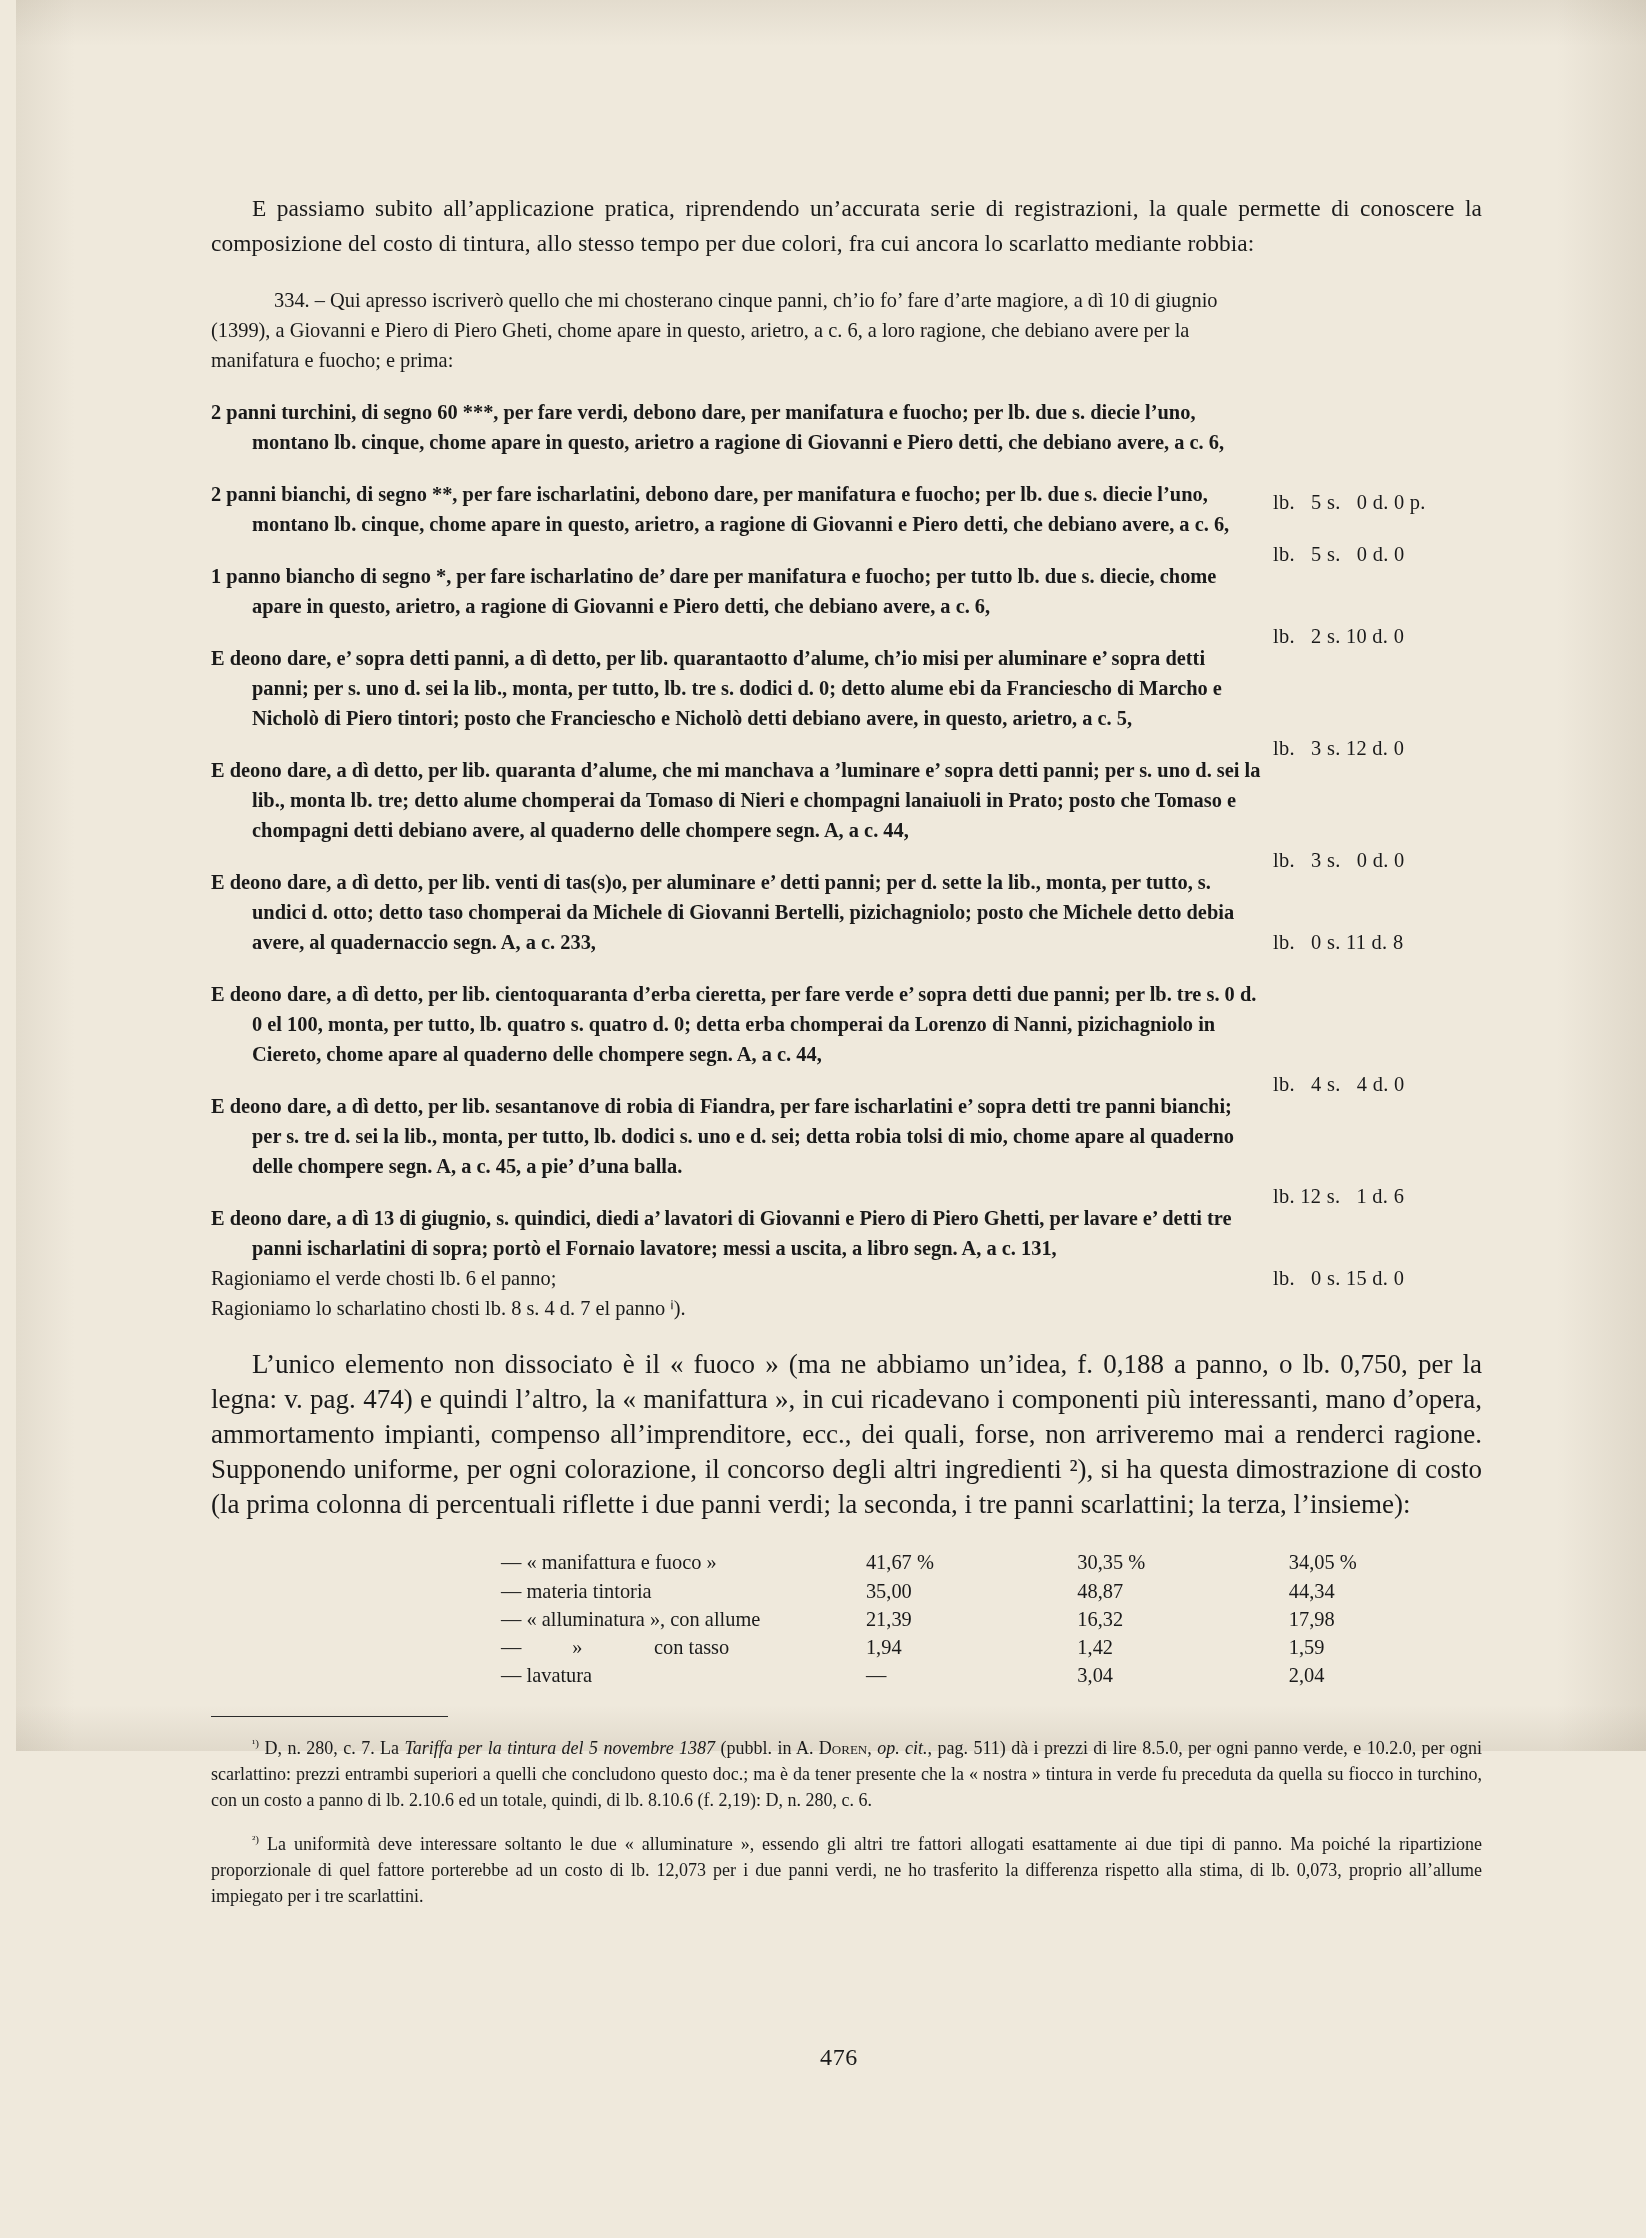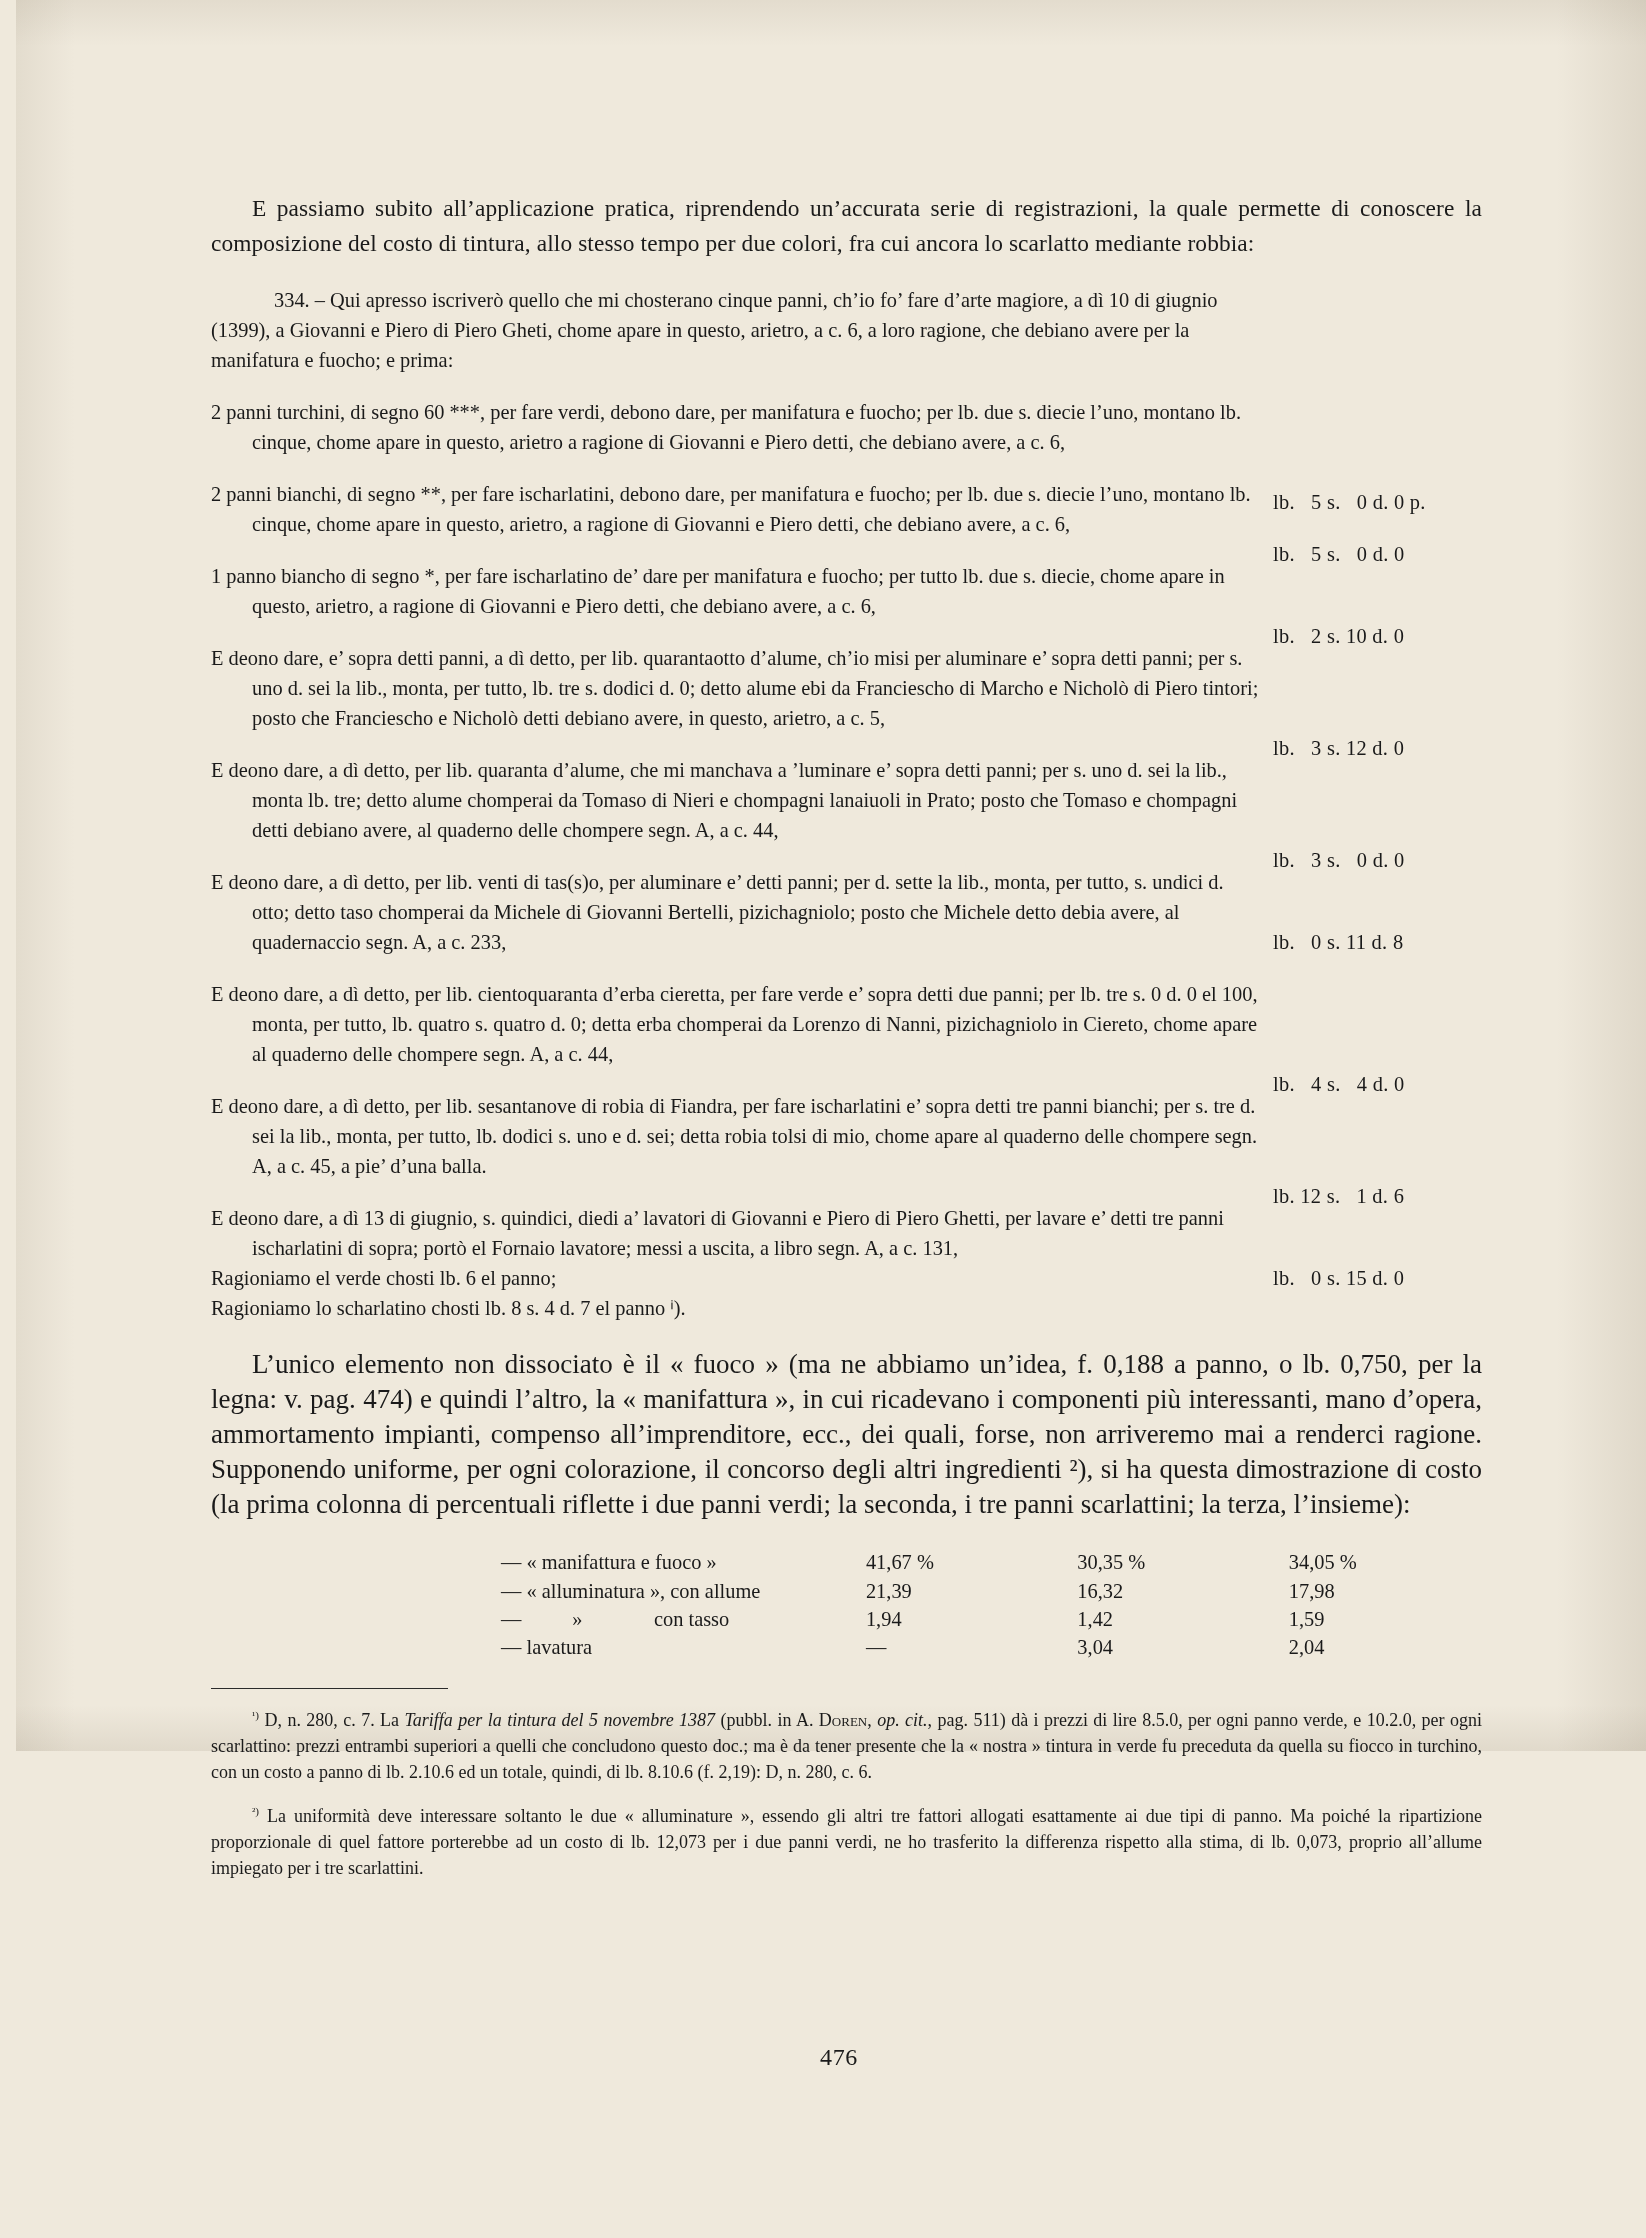--- a/index.html
+++ b/index.html
@@ -64,20 +64,21 @@
   }
   .led-text {
     display: block;
     padding-right: 217px;
     margin-top: 22px;
   }
   .indent-1 { text-indent: 63px; }
   .hang {
     padding-left: 41px;
     text-indent: -41px;
+    font-weight: bold;
   }
   .amount {
     position: absolute;
     right: 0;
     top: 0;
     width: 209px;
     white-space: pre;
     font-size: 20.4px;
     letter-spacing: 0.3px;
   }
@@ -209,20 +210,26 @@
 
     <p class="body2">L’unico elemento non dissociato è il « fuoco » (ma ne abbiamo un’idea, f. 0,188 a panno, o lb. 0,750, per la legna: v. pag. 474) e quindi l’altro, la « manifattura », in cui ricadevano i componenti più interessanti, mano d’opera, ammortamento impianti, compenso all’imprenditore, ecc., dei quali, forse, non arriveremo mai a renderci ragione. Supponendo uniforme, per ogni colorazione, il concorso degli altri ingredienti ²), si ha questa dimostrazione di costo (la prima colonna di percentuali riflette i due panni verdi; la seconda, i tre panni scarlattini; la terza, l’insieme):</p>
 
     <table class="pcts">
       <tbody>
         <tr>
           <td class="lbl">— « manifattura e fuoco »</td>
           <td class="c1">41,67 %</td>
           <td class="c2">30,35 %</td>
           <td class="c3">34,05 %</td>
+        </tr>
+        <tr>
+          <td class="lbl">— materia tintoria</td>
+          <td class="c1">35,00</td>
+          <td class="c2">48,87</td>
+          <td class="c3">44,34</td>
         </tr>
         <tr>
           <td class="lbl">— « alluminatura », con allume</td>
           <td class="c1">21,39</td>
           <td class="c2">16,32</td>
           <td class="c3">17,98</td>
         </tr>
         <tr>
           <td class="lbl">—          »              con tasso</td>
           <td class="c1">1,94</td>

